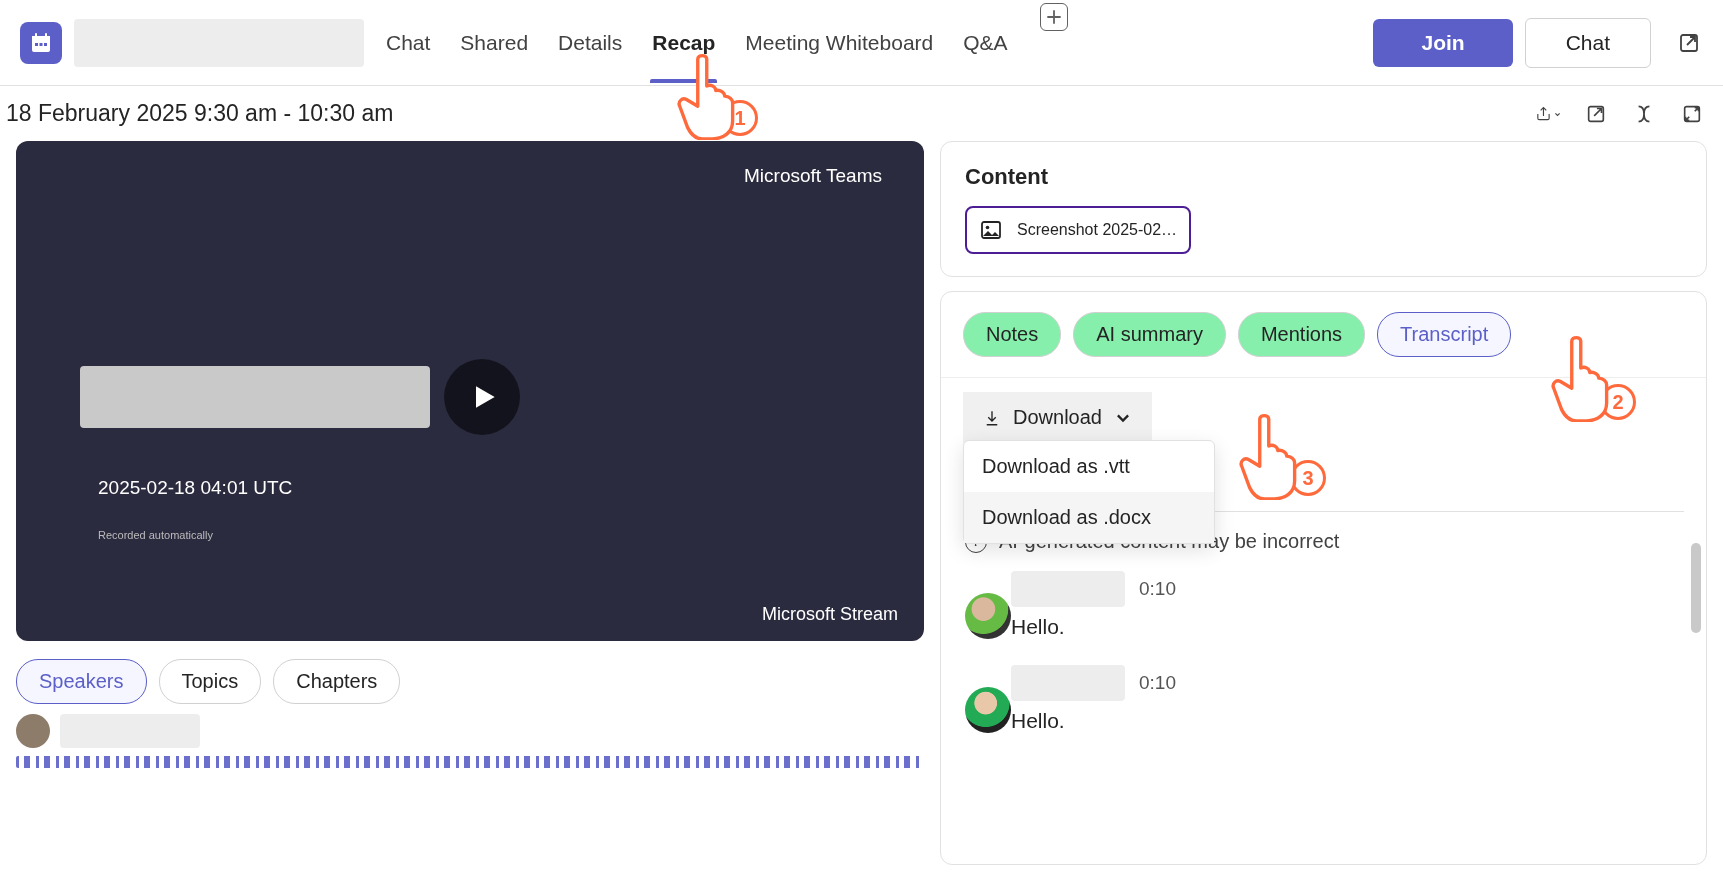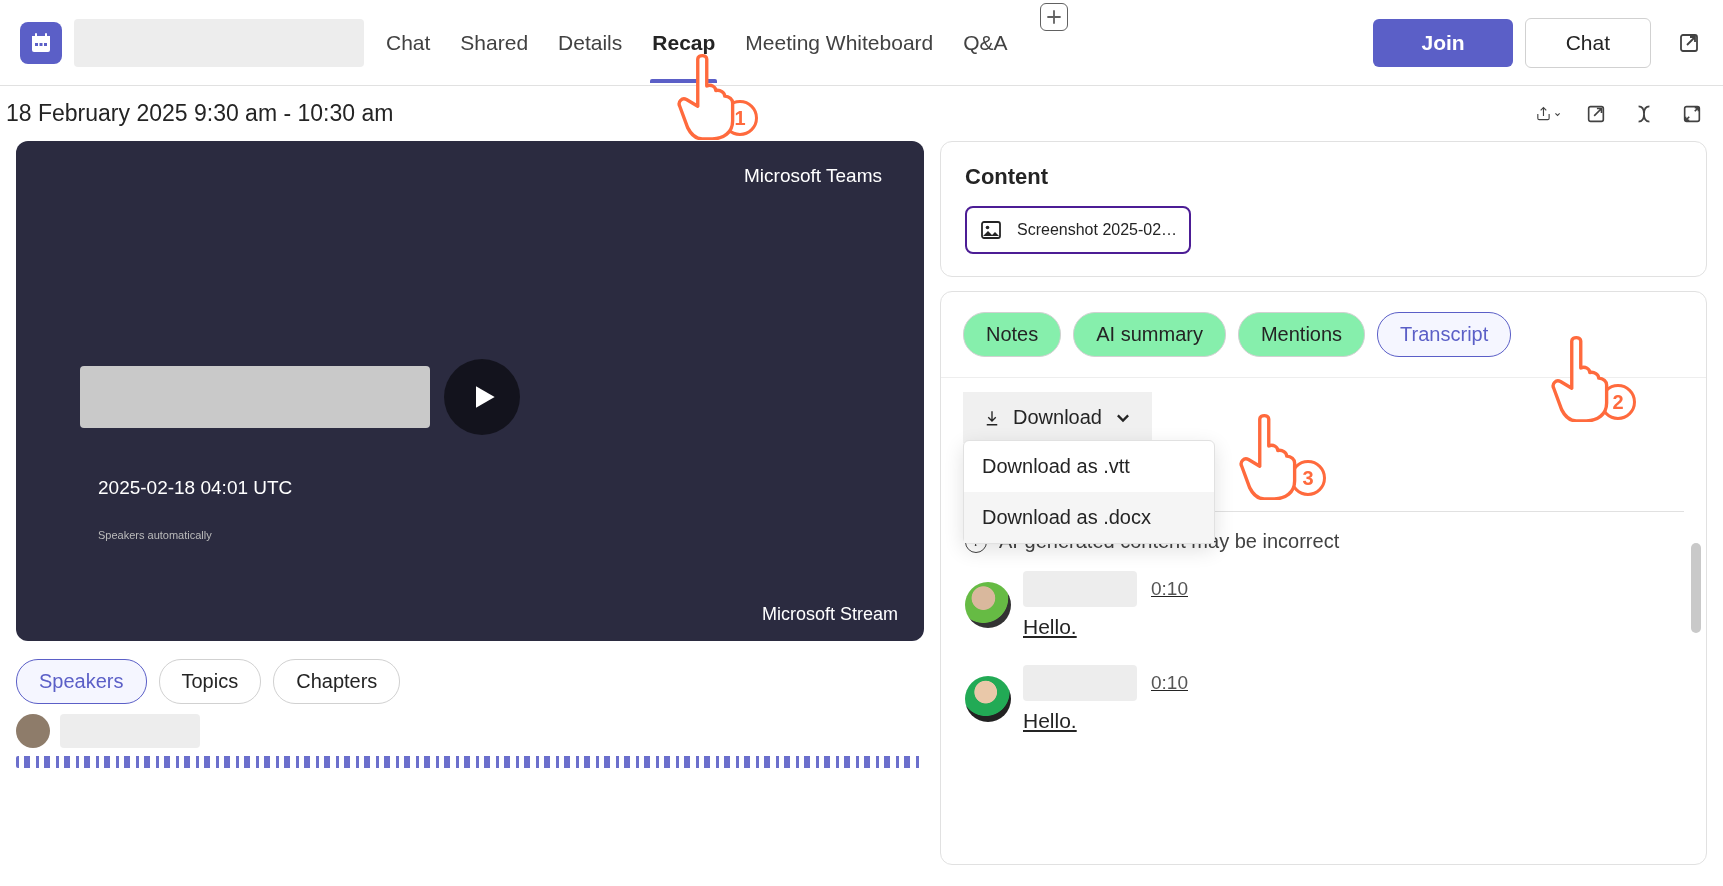--- a/index.html
+++ b/index.html
@@ -56,21 +56,21 @@
 .download-btn { display: inline-flex; align-items: center; gap: 12px; padding: 14px 20px; margin: 14px 0 0 22px; background: #f0f0f0; border-radius: 0; cursor: pointer; font-size: 20px; }
 .download-btn svg { width: 18px; height: 18px; }
 .dropdown { position: absolute; left: 22px; top: 62px; width: 252px; background: #fff; border: 1px solid #e1e1e1; border-radius: 6px; box-shadow: 0 6px 20px rgba(0,0,0,.12); z-index: 50; }
 .dropdown-item { padding: 14px 18px; font-size: 20px; cursor: pointer; }
 .dropdown-item:hover, .dropdown-item.hl { background: #f5f5f5; }
 .hr { height: 1px; background: #e1e1e1; margin: 68px 22px 0; }
 
 .ai-note { display: flex; align-items: center; gap: 12px; padding: 18px 24px 8px; font-size: 20px; color: #424242; }
 .ai-note .info { width: 22px; height: 22px; border: 1.5px solid #424242; border-radius: 50%; display: flex; align-items: center; justify-content: center; font-size: 14px; font-style: italic; font-family: serif; }
 .transcript { padding: 10px 24px; overflow: auto; }
-.tline { display: flex; gap: 12px; align-items: center; margin-bottom: 26px; text-decoration: underline; }
+.tline { display: flex; gap: 0; align-items: flex-end; margin-bottom: 26px; }
 .tline .av { width: 46px; height: 46px; border-radius: 50%; background: #7a6; flex-shrink: 0; background-size: cover; }
 .av.a1 { background: radial-gradient(circle at 40% 35%, #d9b89d 0 28%, #6b4 30% 60%, #333 62%); }
 .av.a2 { background: radial-gradient(circle at 45% 35%, #e9c8a9 0 28%, #2a5 30% 60%, #222 62%); }
 .tbody { flex: 1; }
 .tname-row { display: flex; align-items: center; gap: 14px; }
 .tname-ph { width: 114px; height: 36px; background: #ededed; border-radius: 4px; }
 .ttime { font-size: 19px; color: #555; }
 .ttext { font-size: 21px; margin-top: 8px; }
 .scroll-ind { position: absolute; right: 6px; top: 402px; width: 10px; height: 90px; background: #c9c9c9; border-radius: 5px; }
 
@@ -161,21 +161,21 @@
       <div class="video-top">Microsoft Teams</div>
       <div style="position:absolute;top:218px;left:64px;display:flex;align-items:center;gap:14px">
         <div class="video-title-ph"></div>
         <div class="play-btn">
             <svg viewBox="0 0 24 24">
               <path d="M6 4l14 8-14 8z"></path>
             </svg>
           </div>
       </div>
       <div style="position:absolute;top:336px;left:82px;font-size:19px">2025-02-18 04:01 UTC</div>
-      <div style="position:absolute;top:388px;left:82px;font-size:11px;color:#bbb">Speakers automatically</div>
+      <div style="position:absolute;top:388px;left:82px;font-size:11px;color:#bbb">Recorded automatically</div>
       <div class="video-bot">Microsoft Stream</div>
     </div>
     <div class="vid-subtabs">
       <div class="vid-subtab active">Speakers</div>
       <div class="vid-subtab">Topics</div>
       <div class="vid-subtab">Chapters</div>
     </div>
     <div class="speaker-row">
       <div class="avatar-sm"></div>
       <div class="speaker-name-ph"></div>

